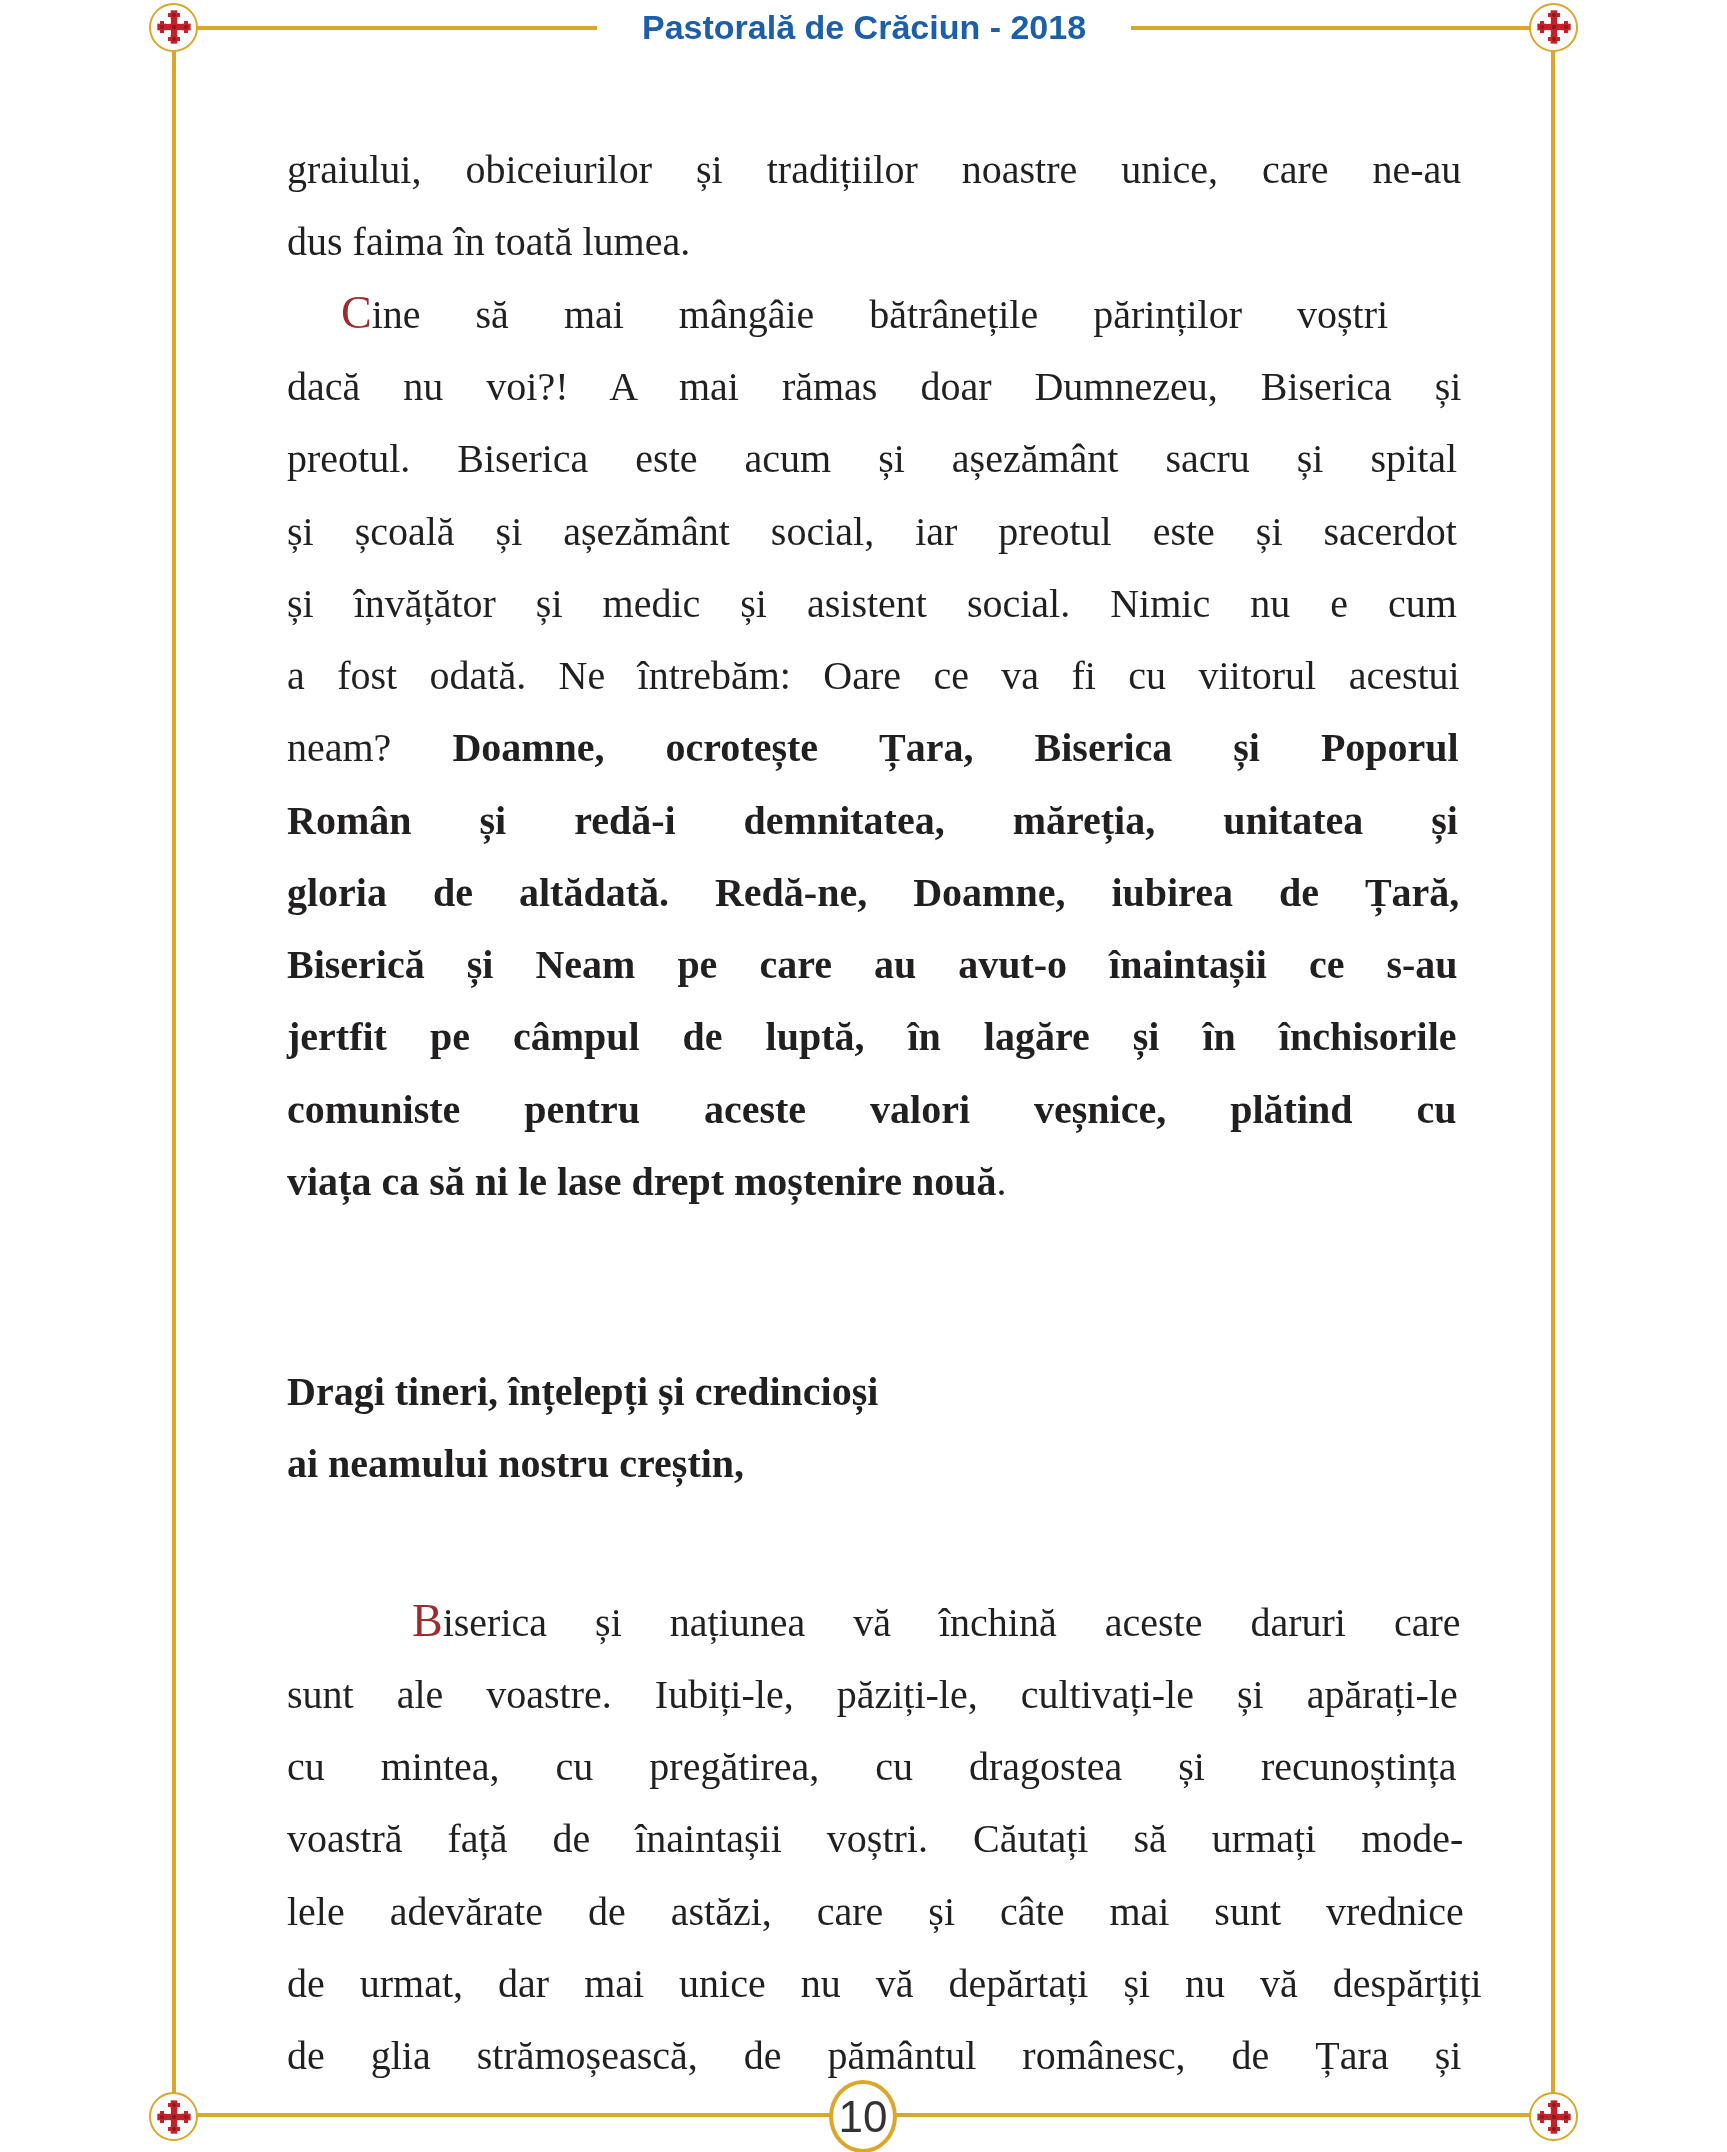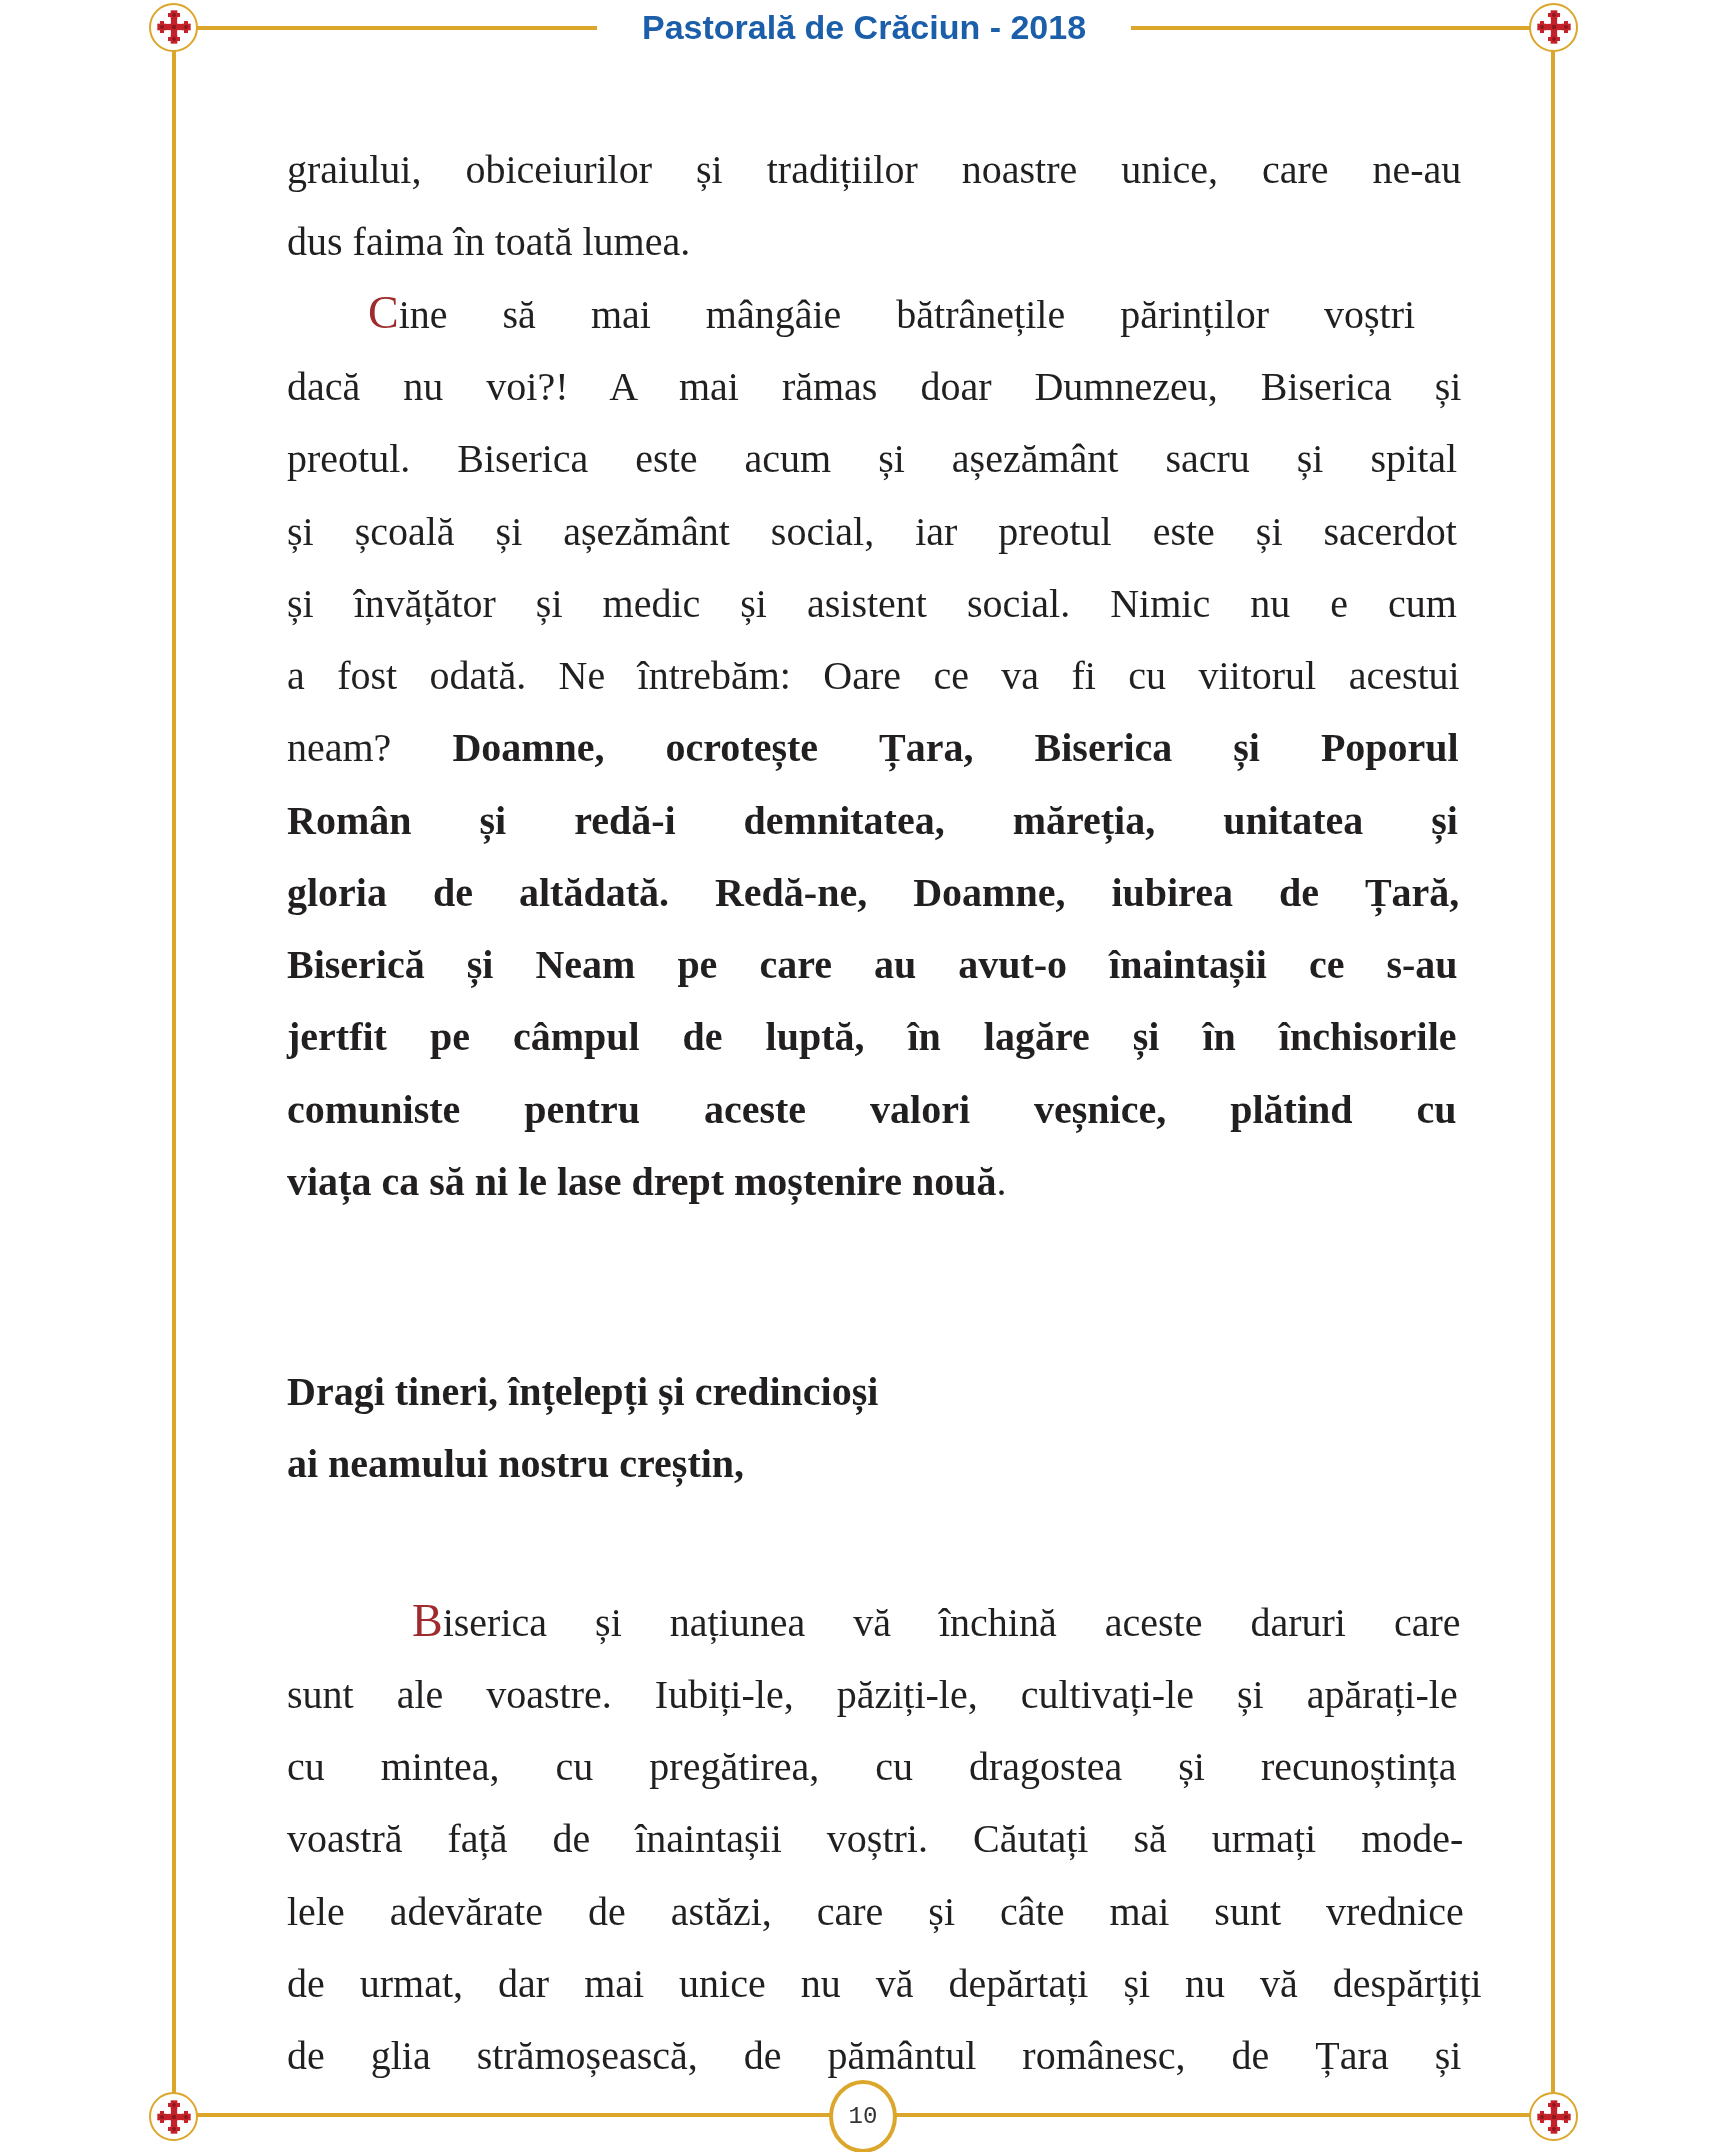--- a/index.html
+++ b/index.html
@@ -22,21 +22,21 @@
   .orn{position:absolute; width:45px; height:45px; border:2.6px solid var(--gold); border-radius:50%; background:#fff; z-index:2; display:flex; align-items:center; justify-content:center;}
   .orn.tl{left:149px; top:2.6px;} .orn.tr{left:1529px; top:2.6px;}
   .orn.bl{left:149px; top:2092px;} .orn.br{left:1529px; top:2092px;}
   .orn svg{width:40px; height:40px; display:block;}
   
   .pagenum{
     position:absolute; left:829px; top:2080px; width:60px; height:65px;
     border:4.3px solid var(--gold); border-radius:50%; background:#fff; z-index:2;
     display:flex; align-items:center; justify-content:center;
   }
-  .pagenum span{font-family:Liberation Mono, monospace; font-size:24px; color:var(--pagenum);}
+  .pagenum span{font-family:Liberation Sans, sans-serif; font-size:44px; color:var(--pagenum);}
   
   .textblock{position:absolute; left:287px; top:0; width:1163px; height:2153px; z-index:3;}
   .line{position:absolute; left:0; width:1163px; height:72px; line-height:72px; font-size:40px; color:var(--ink); white-space:nowrap;}
   .line.center{}
   .ms{display:inline-block; white-space:nowrap;}
   .seg-r{font-weight:normal;}
   .seg-b{font-weight:bold;}
   .seg-i{color:var(--initial-red); font-size:46px; line-height:0; font-weight:normal;}
 </style>
 </head>
@@ -162,21 +162,21 @@
     </svg>
   </div>
 
   <div class="pagenum">
     <span>10</span>
   </div>
 
   <div class="textblock">
       <div class="line" style="top: 134px; text-align: center;"><span class="ms" style="word-spacing: 34px;"><span class="seg-r">graiului, obiceiurilor și tradițiilor noastre unice, care ne-au</span></span></div>
       <div class="line" style="top: 206px;"><span class="ms"><span class="seg-r">dus faima în toată lumea.</span></span></div>
-      <div class="line" style="top: 279px;"><span class="ms" style="margin-left: 81px; word-spacing: 45px;"><span class="seg-i">C</span><span class="seg-r">ine să mai mângâie bătrânețile părinților voștri</span></span></div>
+      <div class="line" style="top: 279px;"><span class="ms" style="margin-left: 54px; word-spacing: 45px;"><span class="seg-i">C</span><span class="seg-r">ine să mai mângâie bătrânețile părinților voștri</span></span></div>
       <div class="line" style="top: 351px;"><span class="ms" style="word-spacing: 33px;"><span class="seg-r">dacă nu voi?! A mai rămas doar Dumnezeu, Biserica și</span></span></div>
       <div class="line" style="top: 423px;"><span class="ms" style="word-spacing: 37px;"><span class="seg-r">preotul. Biserica este acum și așezământ sacru și spital</span></span></div>
       <div class="line" style="top: 496px;"><span class="ms" style="word-spacing: 31px;"><span class="seg-r">și școală și așezământ social, iar preotul este și sacerdot</span></span></div>
       <div class="line" style="top: 568px;"><span class="ms" style="word-spacing: 30px;"><span class="seg-r">și învățător și medic și asistent social. Nimic nu e cum</span></span></div>
       <div class="line" style="top: 640px;"><span class="ms" style="word-spacing: 22.4px;"><span class="seg-r">a fost odată. Ne întrebăm: Oare ce va fi cu viitorul acestui</span></span></div>
       <div class="line" style="top: 712px;"><span class="ms" style="word-spacing: 51px;"><span class="seg-r">neam? </span><span class="seg-b">Doamne, ocrotește Țara, Biserica și Poporul</span></span></div>
       <div class="line" style="top: 785px;"><span class="ms" style="word-spacing: 58px;"><span class="seg-b">Român și redă-i demnitatea, măreția, unitatea și</span></span></div>
       <div class="line" style="top: 857px;"><span class="ms" style="word-spacing: 36px;"><span class="seg-b">gloria de altădată. Redă-ne, Doamne, iubirea de Țară,</span></span></div>
       <div class="line" style="top: 929px;"><span class="ms" style="word-spacing: 32px;"><span class="seg-b">Biserică și Neam pe care au avut-o înaintașii ce s-au</span></span></div>
       <div class="line" style="top: 1001px;"><span class="ms" style="word-spacing: 33px;"><span class="seg-b">jertfit pe câmpul de luptă, în lagăre și în închisorile</span></span></div>

